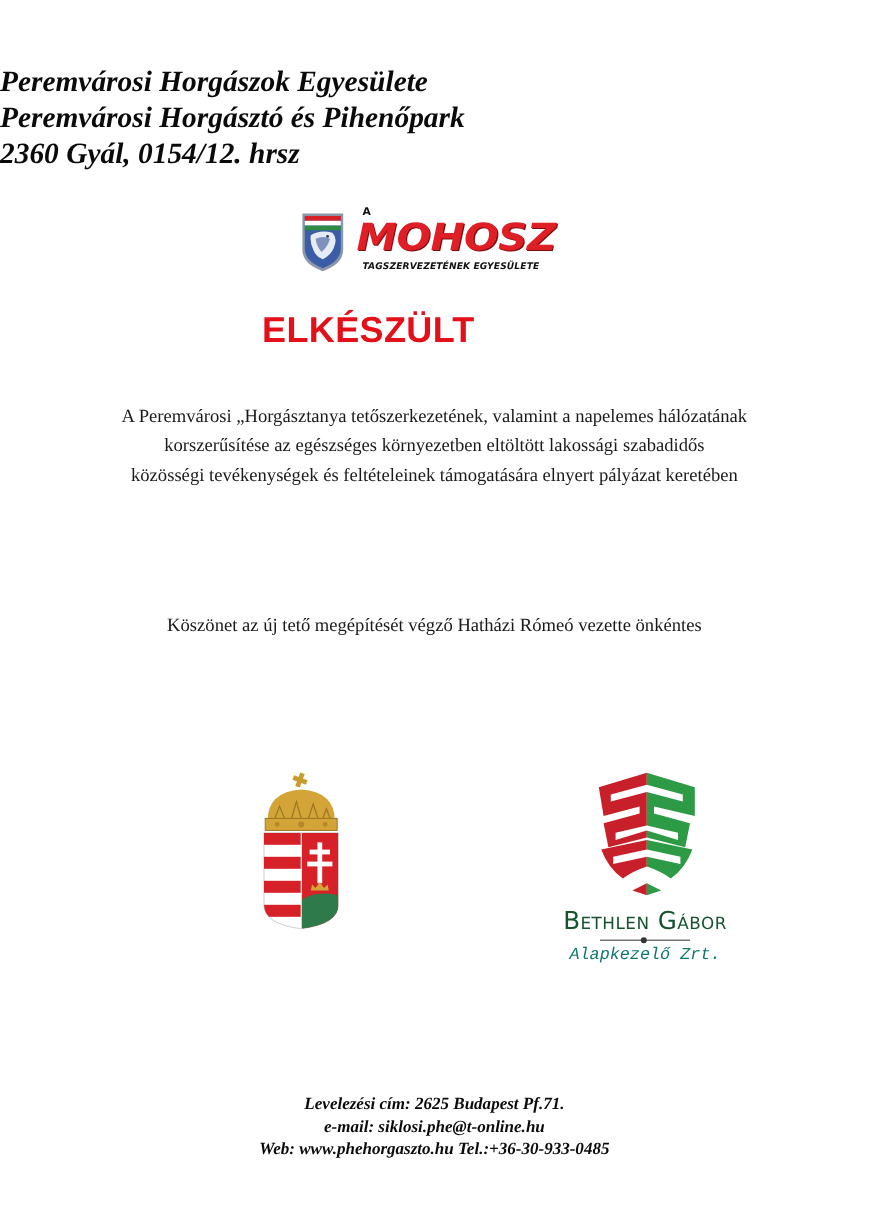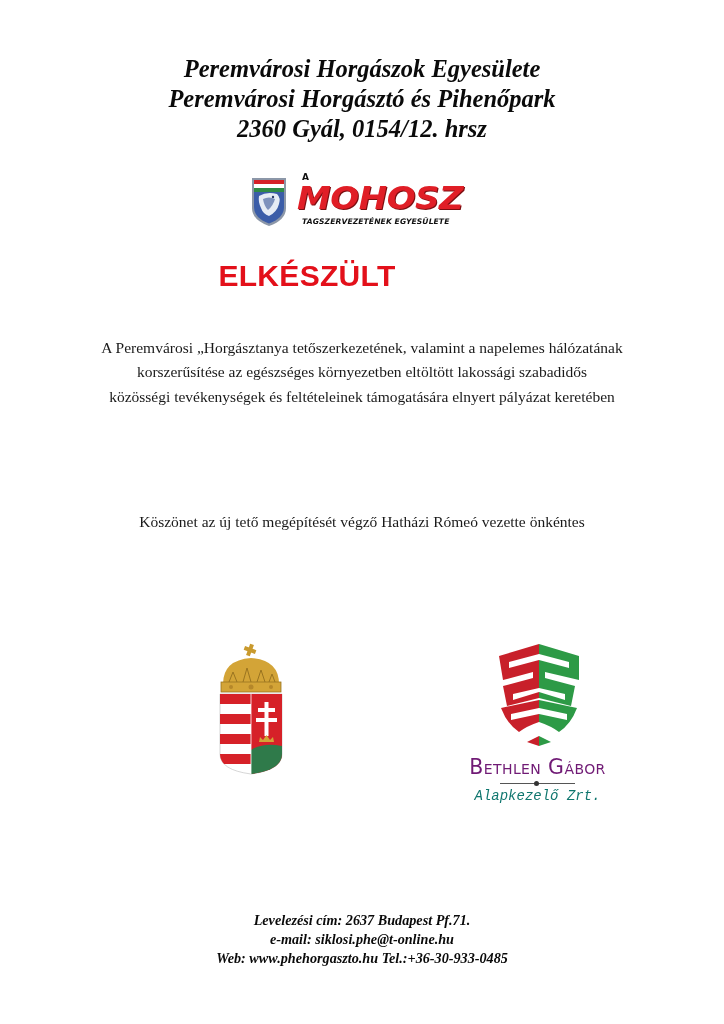--- a/index.html
+++ b/index.html
@@ -1,21 +1,21 @@
 <!DOCTYPE html>
 <html><head>
   <meta charset="utf-8">
   <style>
     * { margin: 0; padding: 0; box-sizing: border-box; }
     html, body { width: 724px; height: 1024px; background: #ffffff; overflow: hidden; }
     body { position: relative; font-family: "Liberation Serif", serif; color: #111; }
 
     .header {
       position: absolute; left: 0; top: 54px; width: 724px;
-      text-align: center; font-family: "Liberation Serif", serif;
+      text-align: left; font-family: "Liberation Serif", serif;
       font-weight: bold; font-style: italic; font-size: 24.5px; line-height: 30px;
       color: #0a0a0a;
     }
     .header div { white-space: nowrap; }
 
     .mohosz {
       position: absolute; left: 249px; top: 172px; width: 226px; height: 58px;
     }
     .mohosz .shield { position: absolute; left: 0; top: 2px; width: 40px; height: 54px; }
     .mohosz .a-label {
@@ -63,21 +63,21 @@
       font-family: "Liberation Serif", serif; font-size: 26px; letter-spacing: 1.6px;
       color: #333; white-space: nowrap; font-variant: small-caps;
     }
 
     .logo-bga {
       position: absolute; left: 440px; top: 642px; width: 195px; height: 170px;
     }
     .logo-bga svg { position: absolute; left: 57px; top: 0; }
     .logo-bga .bga-name {
       position: absolute; left: 0; top: 113px; width: 195px; text-align: center;
-      font-family: "DejaVu Sans", sans-serif; font-size: 20.5px; color: #701a75;
+      font-family: "DejaVu Sans", sans-serif; font-size: 20.5px; color: #14532d;
       letter-spacing: 0.4px; white-space: nowrap; font-variant: small-caps;
     }
     .logo-bga .bga-rule {
       position: absolute; left: 60px; top: 141px; width: 75px; height: 1px; background: #555;
     }
     .logo-bga .bga-dot {
       position: absolute; left: 94px; top: 139px; width: 5px; height: 5px; border-radius: 50%; background: #333;
     }
     .logo-bga .bga-sub {
       position: absolute; left: 0; top: 146px; width: 195px; text-align: center;
@@ -184,16 +184,16 @@
     <path d="M30 100 L42 94 L42 104 Z" fill="#c8202a"></path>
     <path d="M42 94 L54 100 L42 104 Z" fill="#2d9a46"></path>
   </svg>
   <div class="bga-name">Bethlen Gábor</div>
   <div class="bga-rule"></div>
   <div class="bga-dot"></div>
   <div class="bga-sub">Alapkezelő Zrt.</div>
 </div>
 
 <div class="footer">
-  <div>Levelezési cím: 2637 Budapest Pf.71.</div>
+  <div>Levelezési cím: 2625 Budapest Pf.71.</div>
   <div>e-mail: siklosi.phe@t-online.hu</div>
   <div>Web: www.phehorgaszto.hu Tel.:+36-30-933-0485</div>
 </div>
 
 </body></html>

